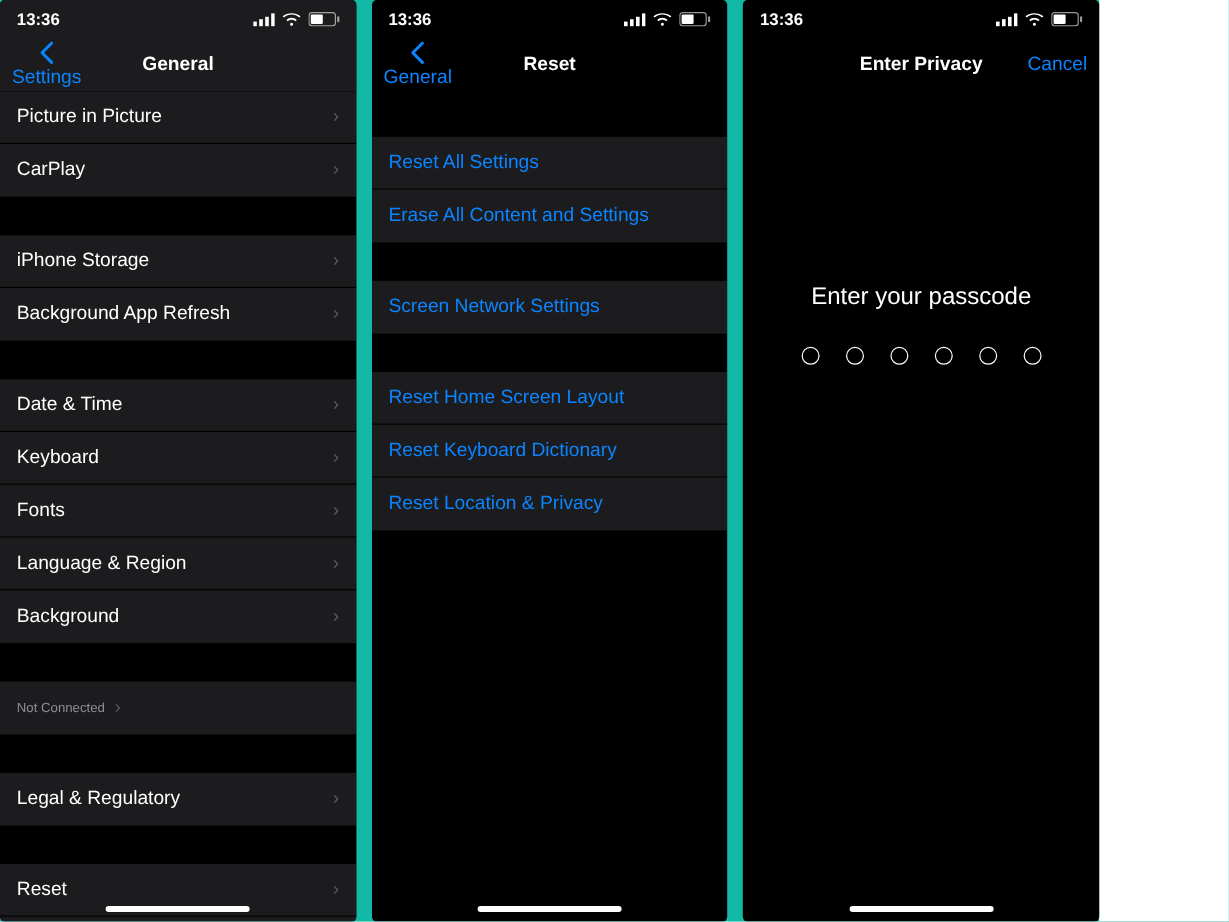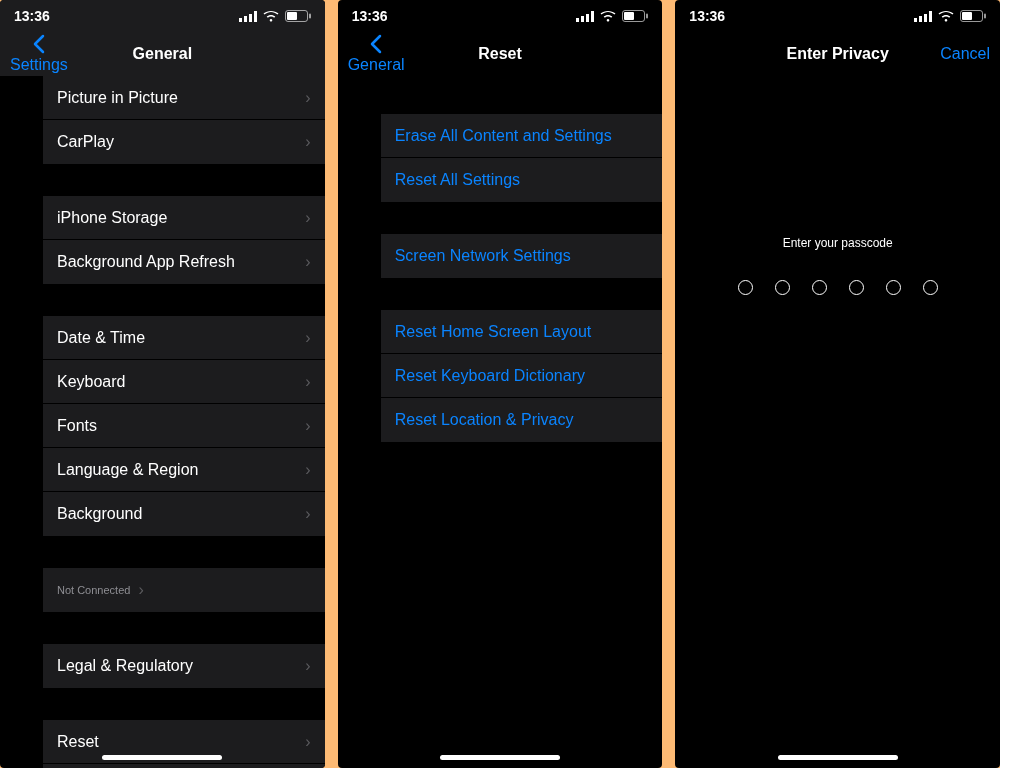--- a/index.html
+++ b/index.html
@@ -6,23 +6,23 @@
   body {
     width: 1024px;
     height: 768px;
     background: #fff;
     font-family: -apple-system, "SF Pro Text", "Helvetica Neue", Arial, sans-serif;
     overflow: hidden;
   }
   .container {
     display: flex;
     gap: 13px;
-    width: 1000px;
+    width: 916px;
     height: 768px;
-    background: #fdba74;
+    background: #14b8a6;
   }
   .screen {
     flex: 1;
     background: #000;
     border-radius: 4px;
     display: flex;
     flex-direction: column;
     overflow: hidden;
     position: relative;
   }
@@ -81,27 +81,27 @@
     padding: 0 14px;
     color: #fff;
     font-size: 16px;
     border-bottom: 1px solid #000;
   }
   .row:last-child { border-bottom: none; }
   .row .label { flex: 1; }
   .row .value { color: #8e8e93; font-size: 11px; margin-right: 8px; }
   .row.blue .label { color: #0a84ff; }
   .chevron { color: #5a5a5e; }
-  .section.tight { margin-bottom: 0; padding-left: 43px; }
+  .section.tight { margin-bottom: 0; }
   
   .screen1-navwrap { background: #1c1c1e; }
   
   .passcode-prompt {
     color: #fff;
-    font-size: 12px;
+    font-size: 20px;
     text-align: center;
     margin-top: 160px;
     margin-bottom: 30px;
   }
   .passcode-dots {
     display: flex;
     justify-content: center;
     gap: 22px;
   }
   .passcode-dots .dot {
@@ -257,24 +257,24 @@
             <path d="M10 2 L2 10 L10 18" stroke="#0a84ff" stroke-width="2.5" fill="none" stroke-linecap="round" stroke-linejoin="round"></path>
           </svg>
         <span>General</span>
       </div>
       <div class="nav-title">Reset</div>
     </div>
     <div class="content">
       <div style="height:38px"></div>
       <div class="section tight">
         <div class="row blue">
+          <span class="label">Reset All Settings</span>
+        </div>
+        <div class="row blue">
           <span class="label">Erase All Content and Settings</span>
-        </div>
-        <div class="row blue">
-          <span class="label">Reset All Settings</span>
         </div>
       </div>
       <div style="height:32px"></div>
       <div class="section tight">
         <div class="row blue">
           <span class="label">Screen Network Settings</span>
         </div>
       </div>
       <div style="height:32px"></div>
       <div class="section tight">

